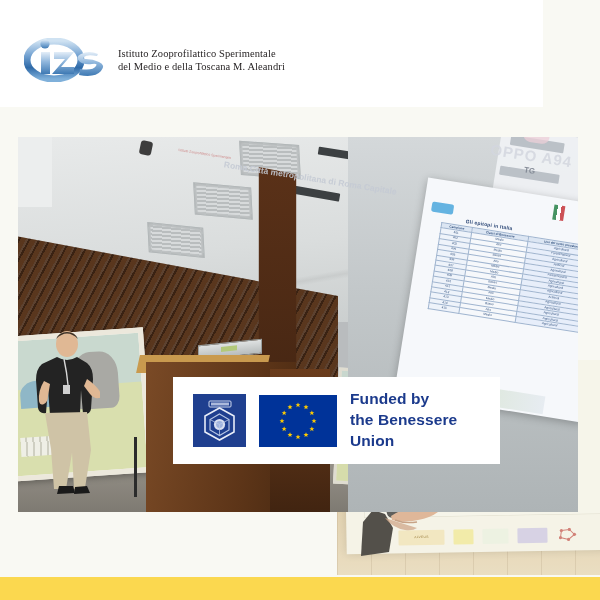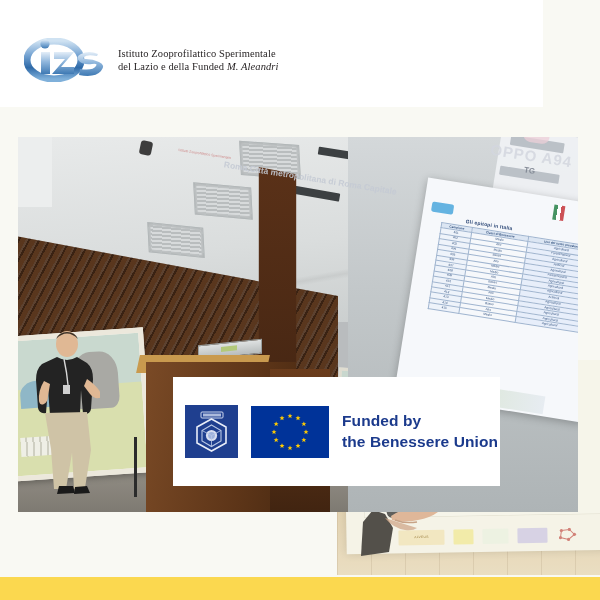--- a/index.html
+++ b/index.html
@@ -21,21 +21,21 @@
   }
   #izs-logo{position:relative;width:84px;height:44px;}
   #izs-logo svg{display:block;}
   #brand-text{
     font-family:"Liberation Serif",serif;
     color:#231f20;line-height:1.28;
     letter-spacing:.1px;
   }
   #brand-line1{font-size:10.5px;display:block;white-space:nowrap;}
   #brand-line2{font-size:10.5px;display:block;white-space:nowrap;}
-  #brand-line2 .ital{font-style:italic;}
+  #brand-line2 .ital{}
 
   
   #photo-map{
     position:absolute;left:337px;top:360px;width:263px;height:215px;
     overflow:hidden;
     background:#cdb893;
   }
   .map-wood{
     position:absolute;left:0;top:0;width:100%;height:100%;
     background:
@@ -239,23 +239,23 @@
     position:absolute;left:122px;top:4px;width:12px;height:14px;
     background:#3d3d3d;border-radius:3px;transform:rotate(12deg);
   }
   .speaker-person{position:absolute;left:16px;top:192px;width:66px;height:165px;}
   .mic-stand{
     position:absolute;left:116px;top:300px;width:3px;height:60px;background:#2b2b2b;
   }
 
   
   #eu-banner{
-    position:absolute;left:173px;top:377px;width:327px;height:109px;
+    position:absolute;left:173px;top:377px;width:327px;height:87px;
     background:#ffffff;
-    display:flex;align-items:center;gap:13px;padding-left:12px;
+    display:flex;align-items:center;gap:13px;padding-left:20px;
     box-sizing:border-box;
   }
   #partner-logo{
     width:53px;height:53px;background:#1f3f8f;flex:0 0 auto;
     position:relative;border-radius:1px;
   }
   #eu-flag{
     width:78px;height:52px;background:#003399;flex:0 0 auto;position:relative;
   }
   #eu-flag svg{display:block;}
@@ -576,18 +576,18 @@
         </defs>
         <ellipse cx="30" cy="22" rx="27" ry="19" fill="none" stroke="url(#gblue)" stroke-width="7"></ellipse>
         <circle cx="21" cy="6" r="4.6" fill="url(#gblue2)"></circle>
         <path d="M17 14 h9 v22 h-9 Z" fill="url(#gblue2)"></path>
         <path d="M30 14 h20 l-13 15 h13 v7 h-22 l13 -15 h-11 Z" fill="url(#gblue2)"></path>
         <path d="M74 16 q-9 -4 -17 0 q-6 3 -2 7 q4 4 13 3 q6 -1 4 2 q-3 5 -16 3 l-1 6 q16 3 22 -4 q5 -6 -2 -9 q-6 -3 -13 -3 q-4 0 -2 -2 q3 -3 13 -1 Z" fill="url(#gblue2)"></path>
       </svg>
     </div>
     <div id="brand-text">
       <span id="brand-line1">Istituto Zooprofilattico Sperimentale</span>
-      <span id="brand-line2"><span>del Lazio e della Funded </span><span class="ital">M. Aleandri</span></span>
+      <span id="brand-line2"><span>del Medio e della Toscana </span><span class="ital">M. Aleandri</span></span>
     </div>
   </div>
 </div>
 
 <div id="bottom-bar"></div>
 
 </body></html>

